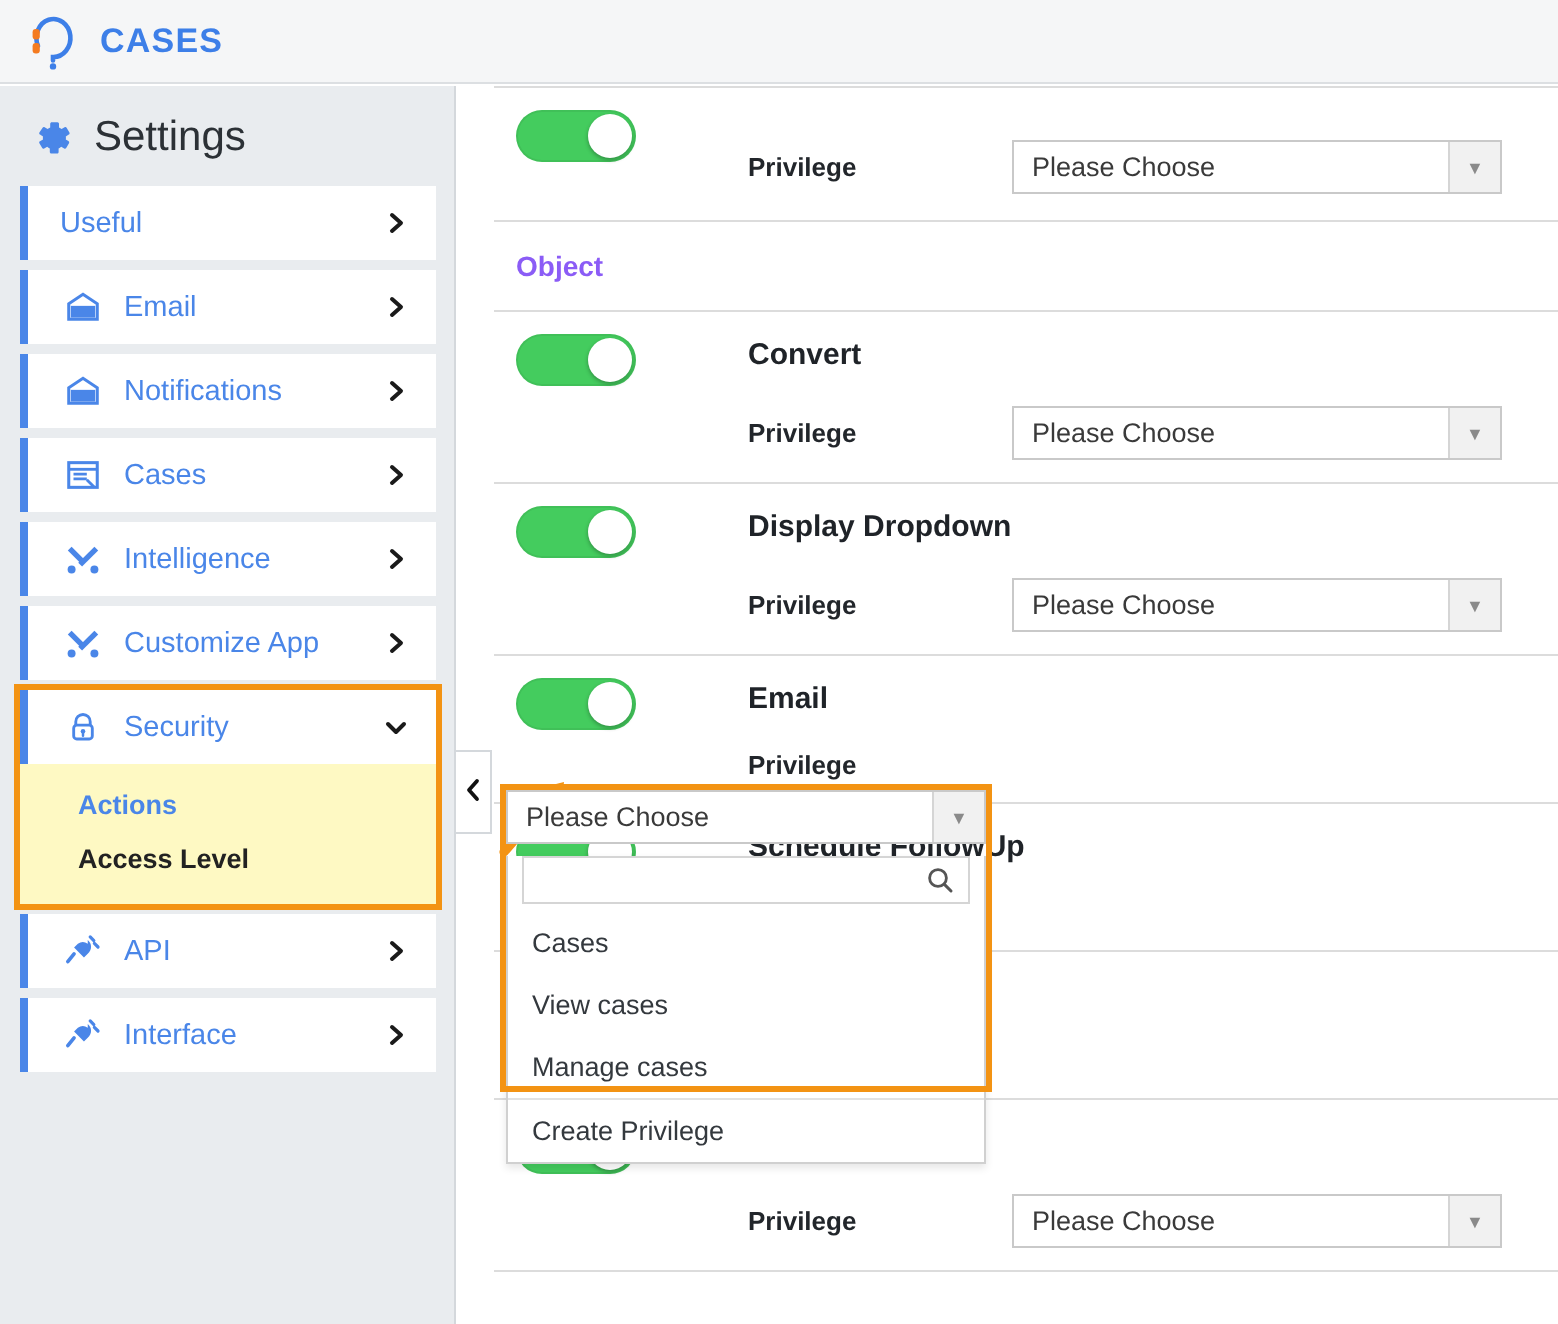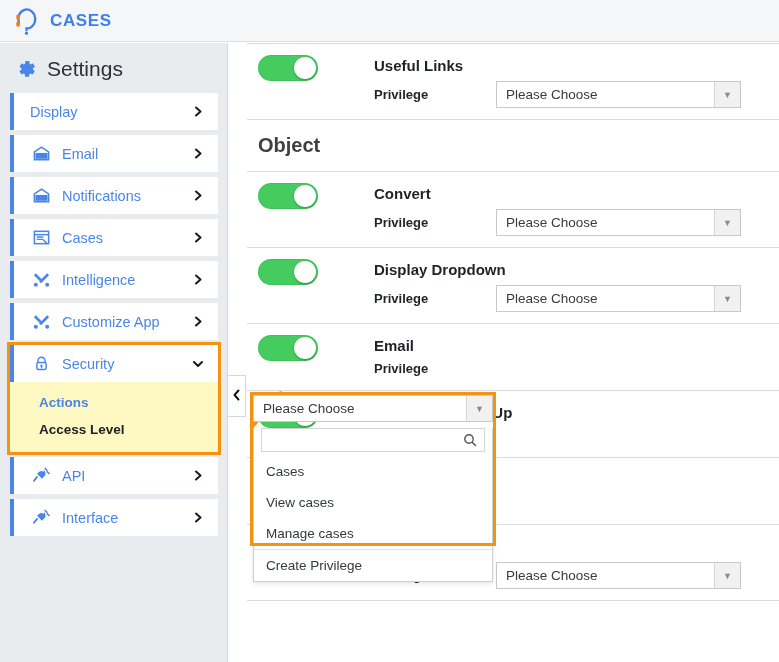--- a/index.html
+++ b/index.html
@@ -96,41 +96,41 @@
   .toggle .knob {
     position: absolute; right: 2px; top: 2px; width: 22px; height: 22px;
     border-radius: 50%; background: #fff;
     box-shadow: 0 1px 2px rgba(0,0,0,0.30);
   }
   .row-body { margin-left: 56px; flex: 1 1 auto; }
   .row-title {
     font-size: 15px; font-weight: bold; color: #1f2328; line-height: 20px;
     margin-top: 1px; white-space: nowrap;
   }
-  .priv-line { display: flex; align-items: center; margin-top: 5px; }
+  .priv-line { display: flex; align-items: center; margin-top: 15px; gap: 10px; }
   .priv-label {
     font-size: 13px; font-weight: bold; color: #22262b;
     flex: 0 0 122px;
   }
   .select {
     position: relative; width: 245px; height: 27px;
     border: 1px solid #c9c9c9; background: #fff; display: flex;
     align-items: center; cursor: pointer;
   }
   .select .sel-text {
     font-size: 13.5px; color: #3a3a3a; padding-left: 9px; flex: 1 1 auto;
   }
   .select .sel-arrow {
     width: 26px; height: 25px; background: #f1f1f1; border-left: 1px solid #d5d5d5;
     display: flex; align-items: center; justify-content: center;
     font-size: 9px; color: #8a8a8a;
   }
   .section-head {
     border-top: 1px solid #dcdcdc; padding: 14px 0 14px 11px;
-    font-size: 20px; font-weight: bold; color: #404040;
+    font-size: 14px; font-weight: bold; color: #8b5cf6;
   }
 
   
   .dropdown-wrap {
     position: absolute; left: 253px; top: 395px; width: 240px; z-index: 40;
   }
   .dd-outline {
     position: absolute; left: -3px; top: -3px; width: 246px; height: 154px;
     border: 3px solid #f39313; pointer-events: none; z-index: 3;
   }
@@ -195,21 +195,21 @@
           <path fill="#4a86e8" d="M12 8.2a3.8 3.8 0 1 0 0 7.6 3.8 3.8 0 0 0 0-7.6zm0 5.6a1.8 1.8 0 1 1 0-3.6 1.8 1.8 0 0 1 0 3.6z"></path>
           <path fill="#4a86e8" d="M20.4 13.6l-1.5-.9c.1-.5.1-1 0-1.5l1.5-.9c.4-.2.5-.6.3-1l-1.4-2.4c-.2-.4-.6-.5-1-.3l-1.5.9c-.4-.3-.8-.6-1.3-.8V4.9c0-.4-.3-.8-.8-.8h-2.8c-.4 0-.8.3-.8.8v1.8c-.5.2-.9.4-1.3.8l-1.5-.9c-.4-.2-.8-.1-1 .3L5.7 9.3c-.2.4-.1.8.3 1l1.5.9c-.1.5-.1 1 0 1.5l-1.5.9c-.4.2-.5.6-.3 1l1.4 2.4c.2.4.6.5 1 .3l1.5-.9c.4.3.8.6 1.3.8v1.8c0 .4.3.8.8.8h2.8c.4 0 .8-.3.8-.8v-1.8c.5-.2.9-.4 1.3-.8l1.5.9c.4.2.8.1 1-.3l1.4-2.4c.2-.4.1-.8-.3-1z"></path>
         </svg>
       </span>
       <span class="settings-title">Settings</span>
     </div>
 
     <div class="menu">
 
       <div class="menu-item no-icon">
-        <span class="mi-label">Display</span>
+        <span class="mi-label">Useful</span>
         <span class="mi-chev">
           <svg width="11" height="11" viewBox="0 0 11 11">
               <path d="M3 1.5L7.5 5.5 3 9.5" fill="none" stroke="#1a1a1a" stroke-width="2" stroke-linecap="round" stroke-linejoin="round"></path>
             </svg>
         </span>
       </div>
 
       <div class="menu-item">
         <span class="mi-icon">
           <svg width="19" height="19" viewBox="0 0 20 20">
@@ -359,21 +359,20 @@
   </div>
 
   <div class="content">
 
     <div class="row">
       <div class="row-inner">
         <div class="toggle">
             <div class="knob"></div>
           </div>
         <div class="row-body">
-          <div class="row-title">Useful Links</div>
           <div class="priv-line">
             <span class="priv-label">Privilege</span>
             <div class="select">
               <span class="sel-text">Please Choose</span>
               <span class="sel-arrow">▼</span>
             </div>
           </div>
         </div>
       </div>
     </div>

